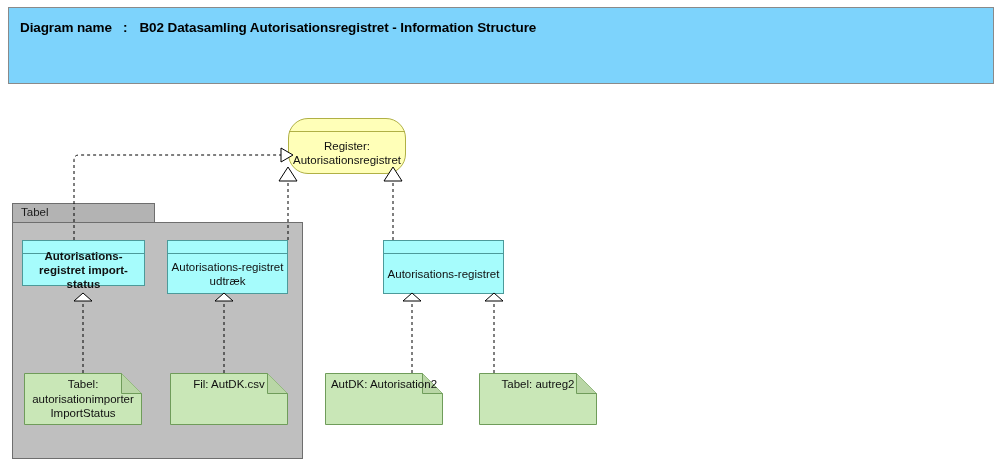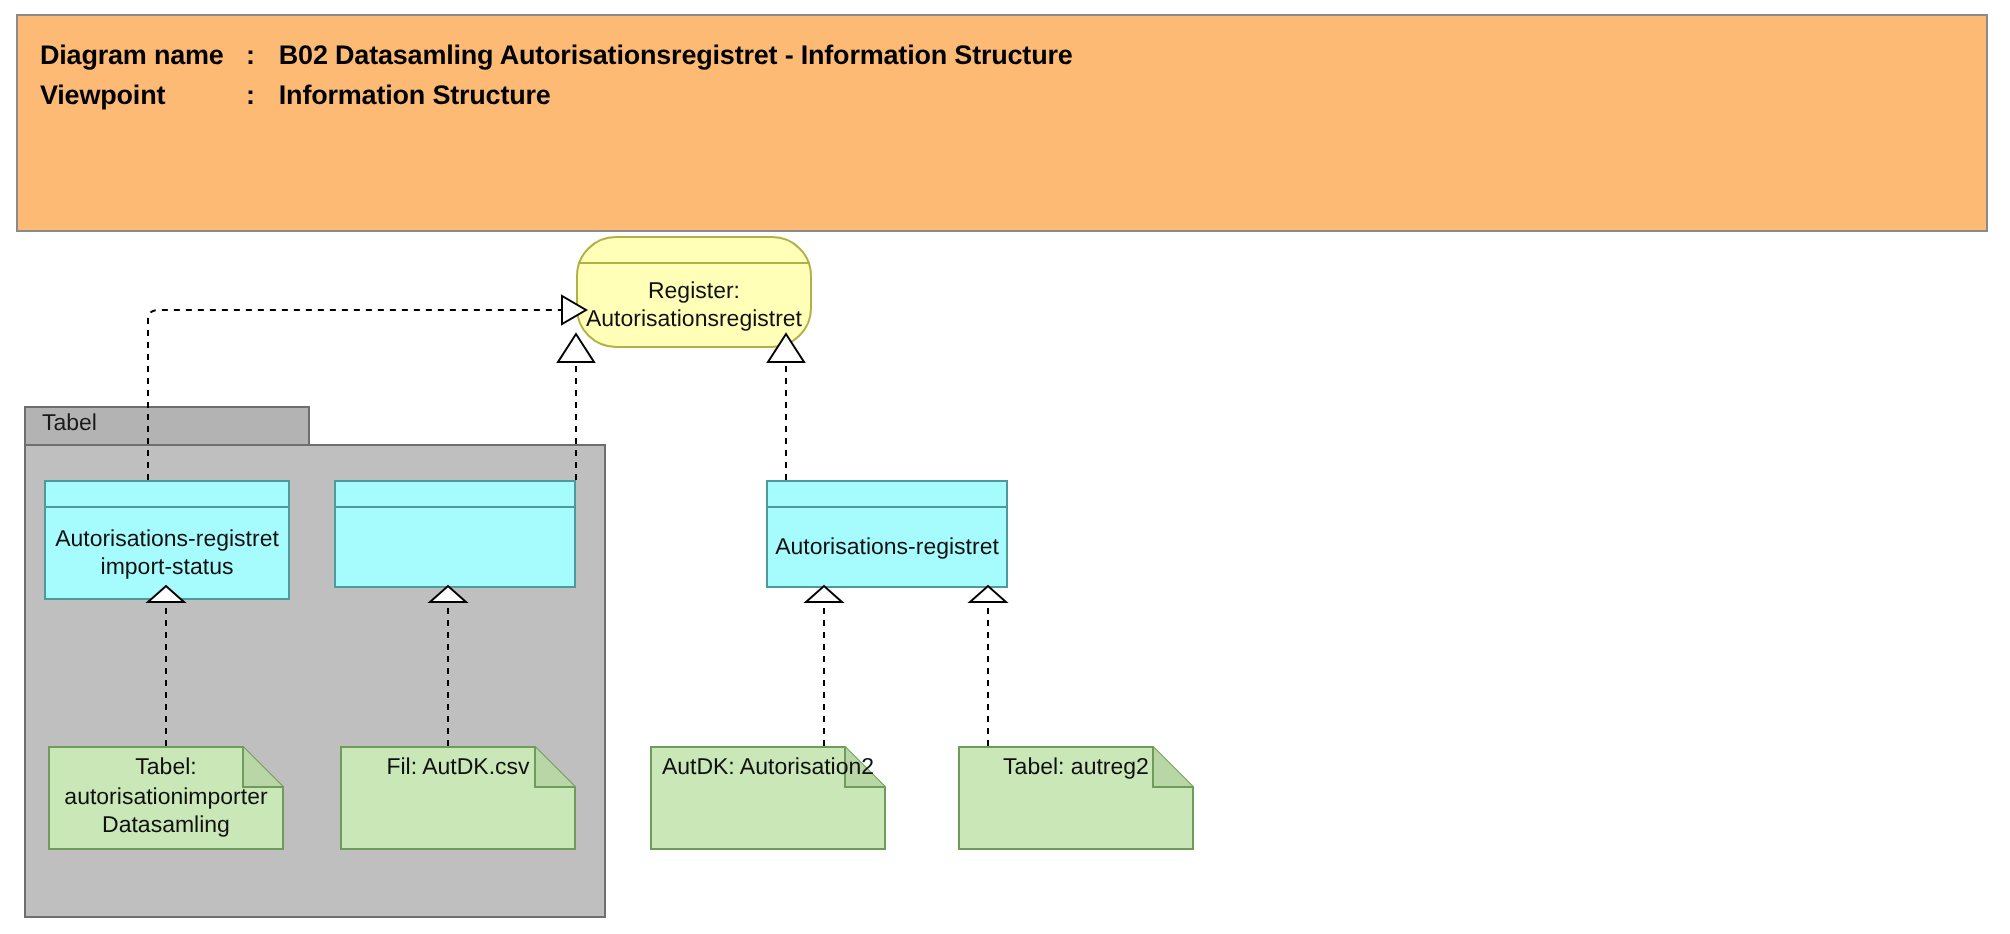--- a/index.html
+++ b/index.html
@@ -14,22 +14,22 @@
     font-family: "Liberation Sans", sans-serif;
     overflow: hidden;
   }
 
   
   #header-banner {
     position: absolute;
     left: 8px;
     top: 7px;
     width: 986px;
-    height: 109px;
-    background: #fdba74;
+    height: 77px;
+    background: #7dd3fc;
     border: 1px solid #8a8a8a;
     box-sizing: border-box;
   }
   .hdr-row {
     position: absolute;
     left: 11px;
     white-space: nowrap;
     font-size: 13.5px;
     font-weight: bold;
     color: #000000;
@@ -187,59 +187,57 @@
     justify-content: center;
   }
 </style>
 </head>
 <body>
 
 <div id="header-banner">
   <div class="hdr-row" id="hdr-row-1">
     <span class="hdr-label w1">Diagram name</span><span>:</span><span class="hdr-sep"></span><span>B02 Datasamling Autorisationsregistret - Information Structure</span>
   </div>
-  <div class="hdr-row" id="hdr-row-2">
-    <span class="hdr-label w2">Viewpoint</span><span>:</span><span class="hdr-sep"></span><span>Information Structure</span>
-  </div>
 </div>
 
 <div id="diagram-canvas">
 
   <div id="group-container">
     <div id="group-body"></div>
     <div id="group-header-tab">
       <span id="group-header-label">Tabel</span>
     </div>
   </div>
 
   <div id="shape-layer">
       <div class="business-object" style="left: 288px; top: 118px; width: 118px; height: 56px; border-radius: 20px;">
         <div class="bo-strip"></div>
         <div class="bo-label">Register: Autorisationsregistret</div>
       </div>
-      <div class="data-object" style="left: 22px; top: 240px; width: 123px; height: 60px;">
+      <div class="data-object" style="left: 22px; top: 240px; width: 123px; height: 46px; font-weight: bold;">
         <div class="do-strip"></div>
         <div class="do-label">Autorisations-registret import-status</div>
       </div>
       <div class="data-object" style="left: 167px; top: 240px; width: 121px; height: 54px;">
         <div class="do-strip"></div>
+        <div class="do-label">Autorisations-registret udtræk</div>
       </div>
       <div class="data-object" style="left: 383px; top: 240px; width: 121px; height: 54px;">
         <div class="do-strip"></div>
         <div class="do-label">Autorisations-registret</div>
       </div>
       <div class="artifact" style="left: 24px; top: 373px; width: 118px; height: 52px;">
         <svg width="118" height="52" viewBox="0 0 118 52">
           <path d="M 0.5 0.5 L 97.5 0.5 L 117.5 20.5 L 117.5 51.5 L 0.5 51.5 Z" fill="#c9e7b7" stroke="#6f9c5a" stroke-width="1"></path>
           <path d="M 97.5 0.5 L 97.5 20.5 L 117.5 20.5" fill="#b9d6a6" stroke="#6f9c5a" stroke-width="1"></path>
         </svg>
         <div class="af-label centered">
           <span>Tabel:</span>
           <span>autorisationimporter</span>
-          <span>Datasamling</span>
+          <span>ImportStatus</span>
         </div>
       </div>
       <div class="artifact" style="left: 170px; top: 373px; width: 118px; height: 52px; text-decoration: underline;">
         <svg width="118" height="52" viewBox="0 0 118 52">
           <path d="M 0.5 0.5 L 97.5 0.5 L 117.5 20.5 L 117.5 51.5 L 0.5 51.5 Z" fill="#c9e7b7" stroke="#6f9c5a" stroke-width="1"></path>
           <path d="M 97.5 0.5 L 97.5 20.5 L 117.5 20.5" fill="#b9d6a6" stroke="#6f9c5a" stroke-width="1"></path>
         </svg>
         <div class="af-label">Fil: AutDK.csv</div>
       </div>
       <div class="artifact" style="left: 325px; top: 373px; width: 118px; height: 52px;">

